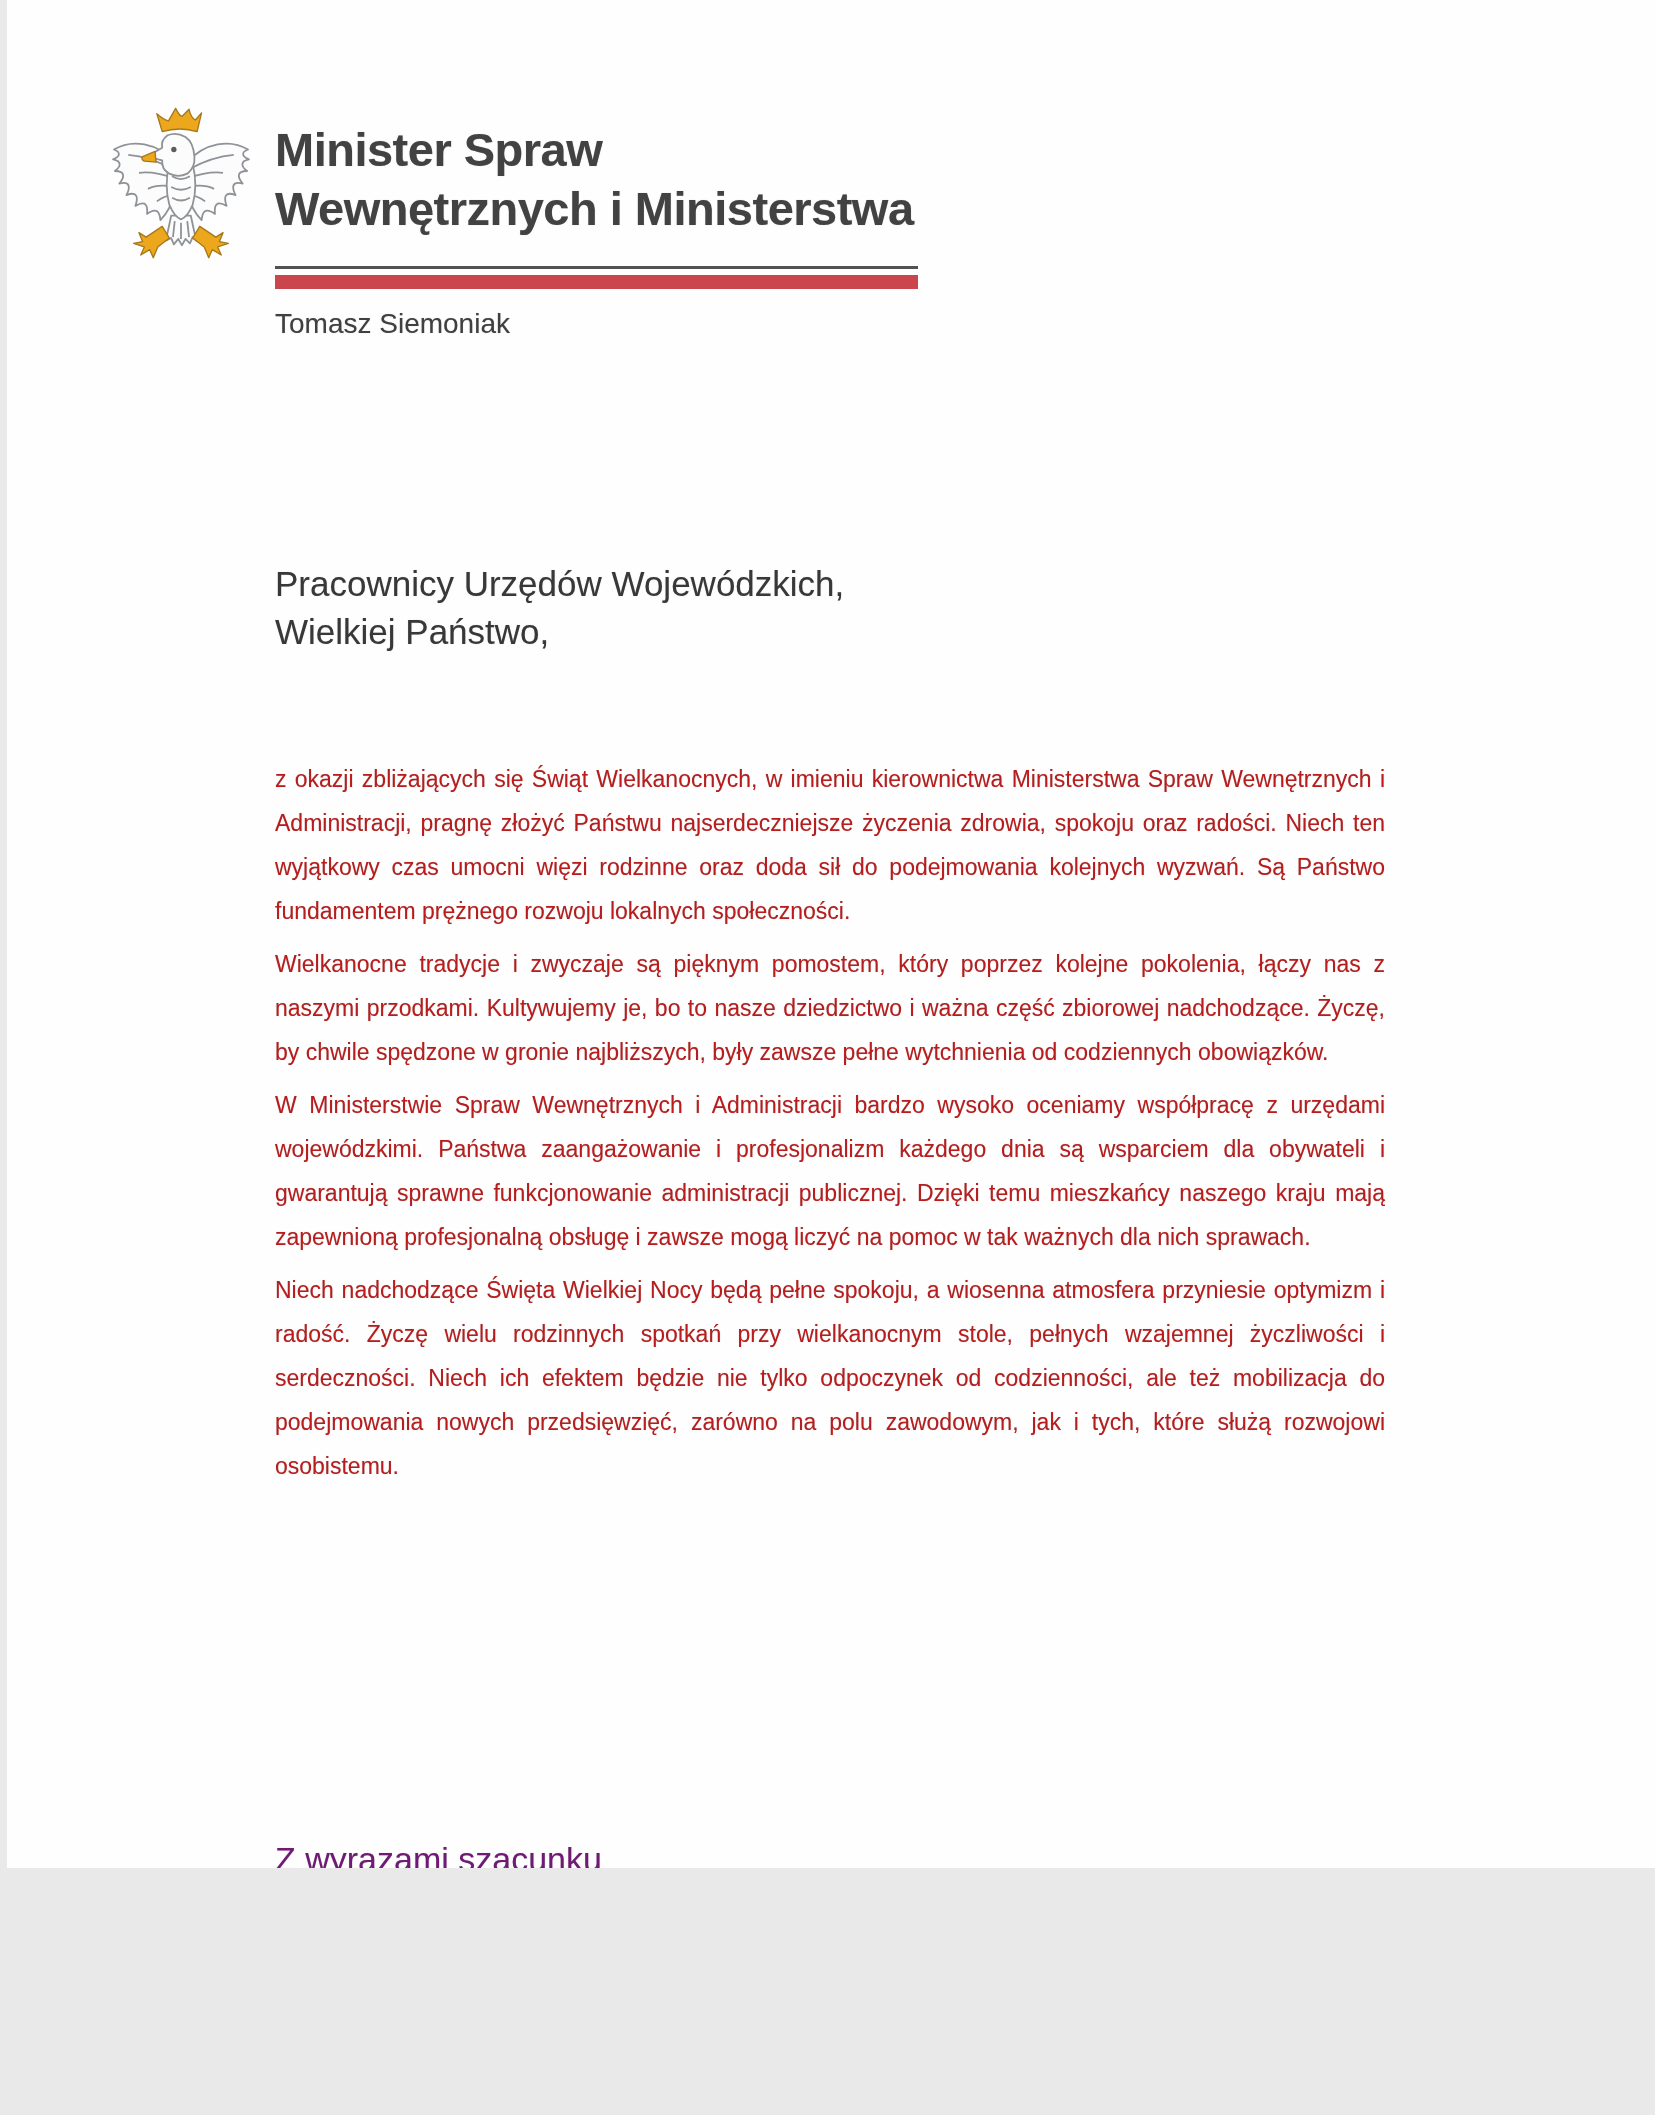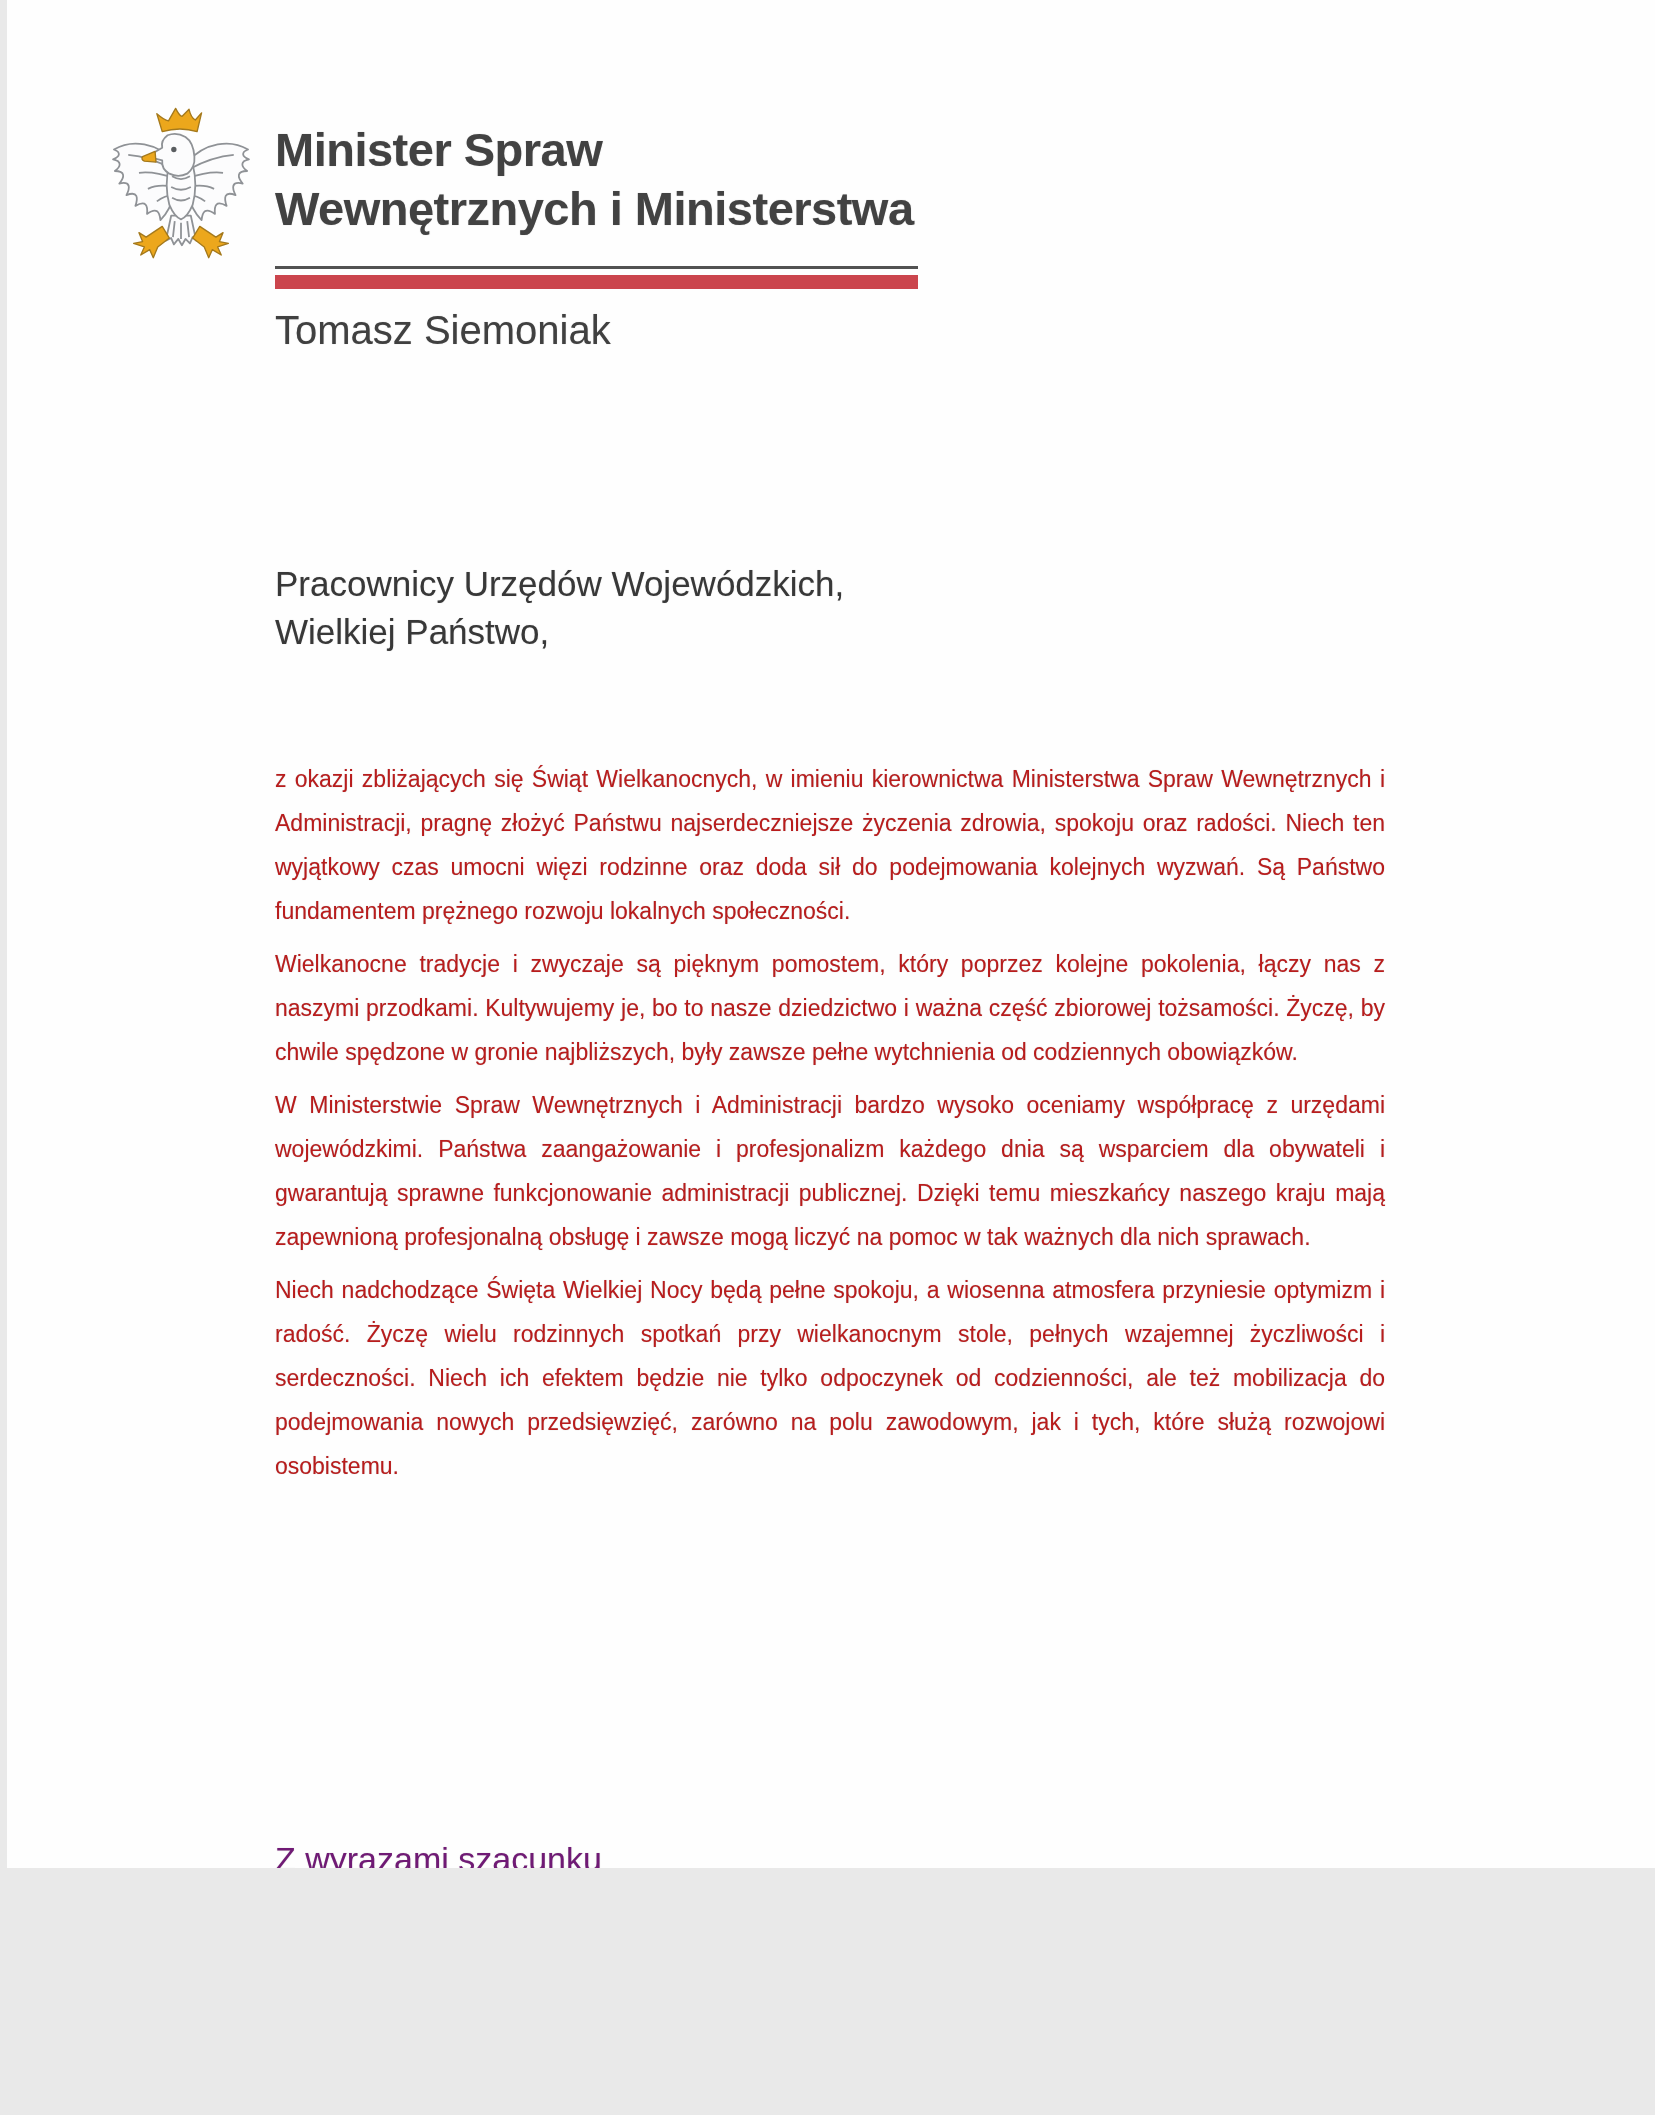--- a/index.html
+++ b/index.html
@@ -37,21 +37,21 @@
   }
   .rule-red {
     position: absolute;
     left: 268px; top: 275px;
     width: 643px; height: 14px;
     background: #cb454d;
   }
   .minister {
     position: absolute;
     left: 268px; top: 308px;
-    font-size: 40px;
+    font-size: 28px;
     color: #404040;
     text-shadow: 0 0 1px rgba(64,64,64,0.3);
   }
   .salutation {
     position: absolute;
     left: 268px; top: 560px;
     font-size: 35px;
     font-weight: 400;
     line-height: 48px;
     color: #383838;
@@ -126,21 +126,21 @@
 
   <div class="minister">Tomasz Siemoniak</div>
 
   <div class="salutation">
     <div>Pracownicy Urzędów Wojewódzkich,</div>
     <div>Wielkiej Państwo,</div>
   </div>
 
   <div class="body-text">
     <p>z okazji zbliżających się Świąt Wielkanocnych, w imieniu kierownictwa Ministerstwa Spraw Wewnętrznych i Administracji, pragnę złożyć Państwu najserdeczniejsze życzenia zdrowia, spokoju oraz radości. Niech ten wyjątkowy czas umocni więzi rodzinne oraz doda sił do podejmowania kolejnych wyzwań. Są Państwo fundamentem prężnego rozwoju lokalnych społeczności.</p>
-    <p>Wielkanocne tradycje i zwyczaje są pięknym pomostem, który poprzez kolejne pokolenia, łączy nas z naszymi przodkami. Kultywujemy je, bo to nasze dziedzictwo i ważna część zbiorowej tożsamości. Życzę, by chwile spędzone w gronie najbliższych, były zawsze pełne wytchnienia od codziennych obowiązków.</p>
+    <p>Wielkanocne tradycje i zwyczaje są pięknym pomostem, który poprzez kolejne pokolenia, łączy nas z naszymi przodkami. Kultywujemy je, bo to nasze dziedzictwo i ważna część zbiorowej nadchodzące. Życzę, by chwile spędzone w gronie najbliższych, były zawsze pełne wytchnienia od codziennych obowiązków.</p>
     <p>W Ministerstwie Spraw Wewnętrznych i Administracji bardzo wysoko oceniamy współpracę z urzędami wojewódzkimi. Państwa zaangażowanie i profesjonalizm każdego dnia są wsparciem dla obywateli i gwarantują sprawne funkcjonowanie administracji publicznej. Dzięki temu mieszkańcy naszego kraju mają zapewnioną profesjonalną obsługę i zawsze mogą liczyć na pomoc w tak ważnych dla nich sprawach.</p>
     <p>Niech nadchodzące Święta Wielkiej Nocy będą pełne spokoju, a wiosenna atmosfera przyniesie optymizm i radość. Życzę wielu rodzinnych spotkań przy wielkanocnym stole, pełnych wzajemnej życzliwości i serdeczności. Niech ich efektem będzie nie tylko odpoczynek od codzienności, ale też mobilizacja do podejmowania nowych przedsięwzięć, zarówno na polu zawodowym, jak i tych, które służą rozwojowi osobistemu.</p>
   </div>
 
   <div class="closing">Z wyrazami szacunku</div>
 
   <svg class="signature" viewBox="0 0 340 150" aria-hidden="true">
     <g fill="none" stroke="#3a6ac4" stroke-width="5.5" stroke-linecap="round" stroke-linejoin="round">
       <path d="M14,50 Q36,40 62,45"></path>
       <path d="M34,46 Q38,62 33,82 Q32,89 37,88"></path>

